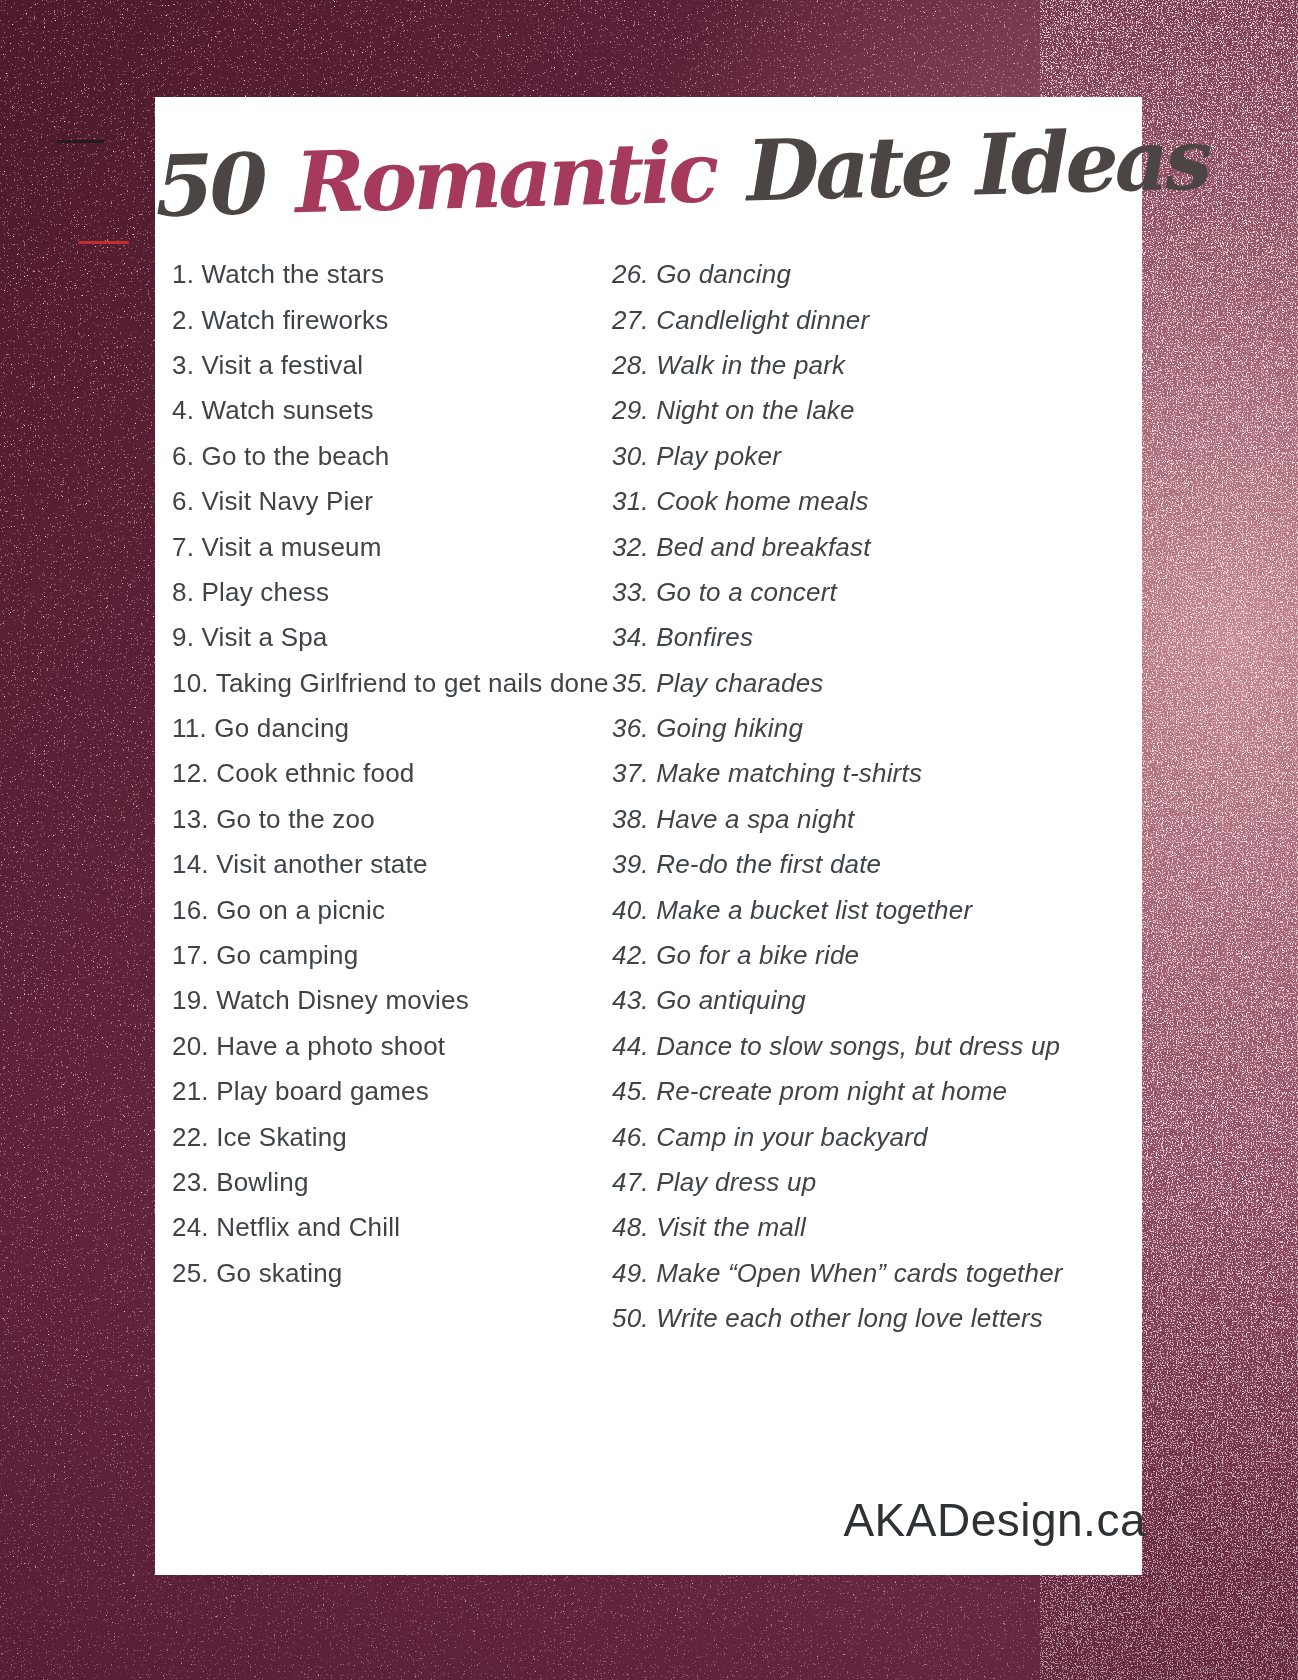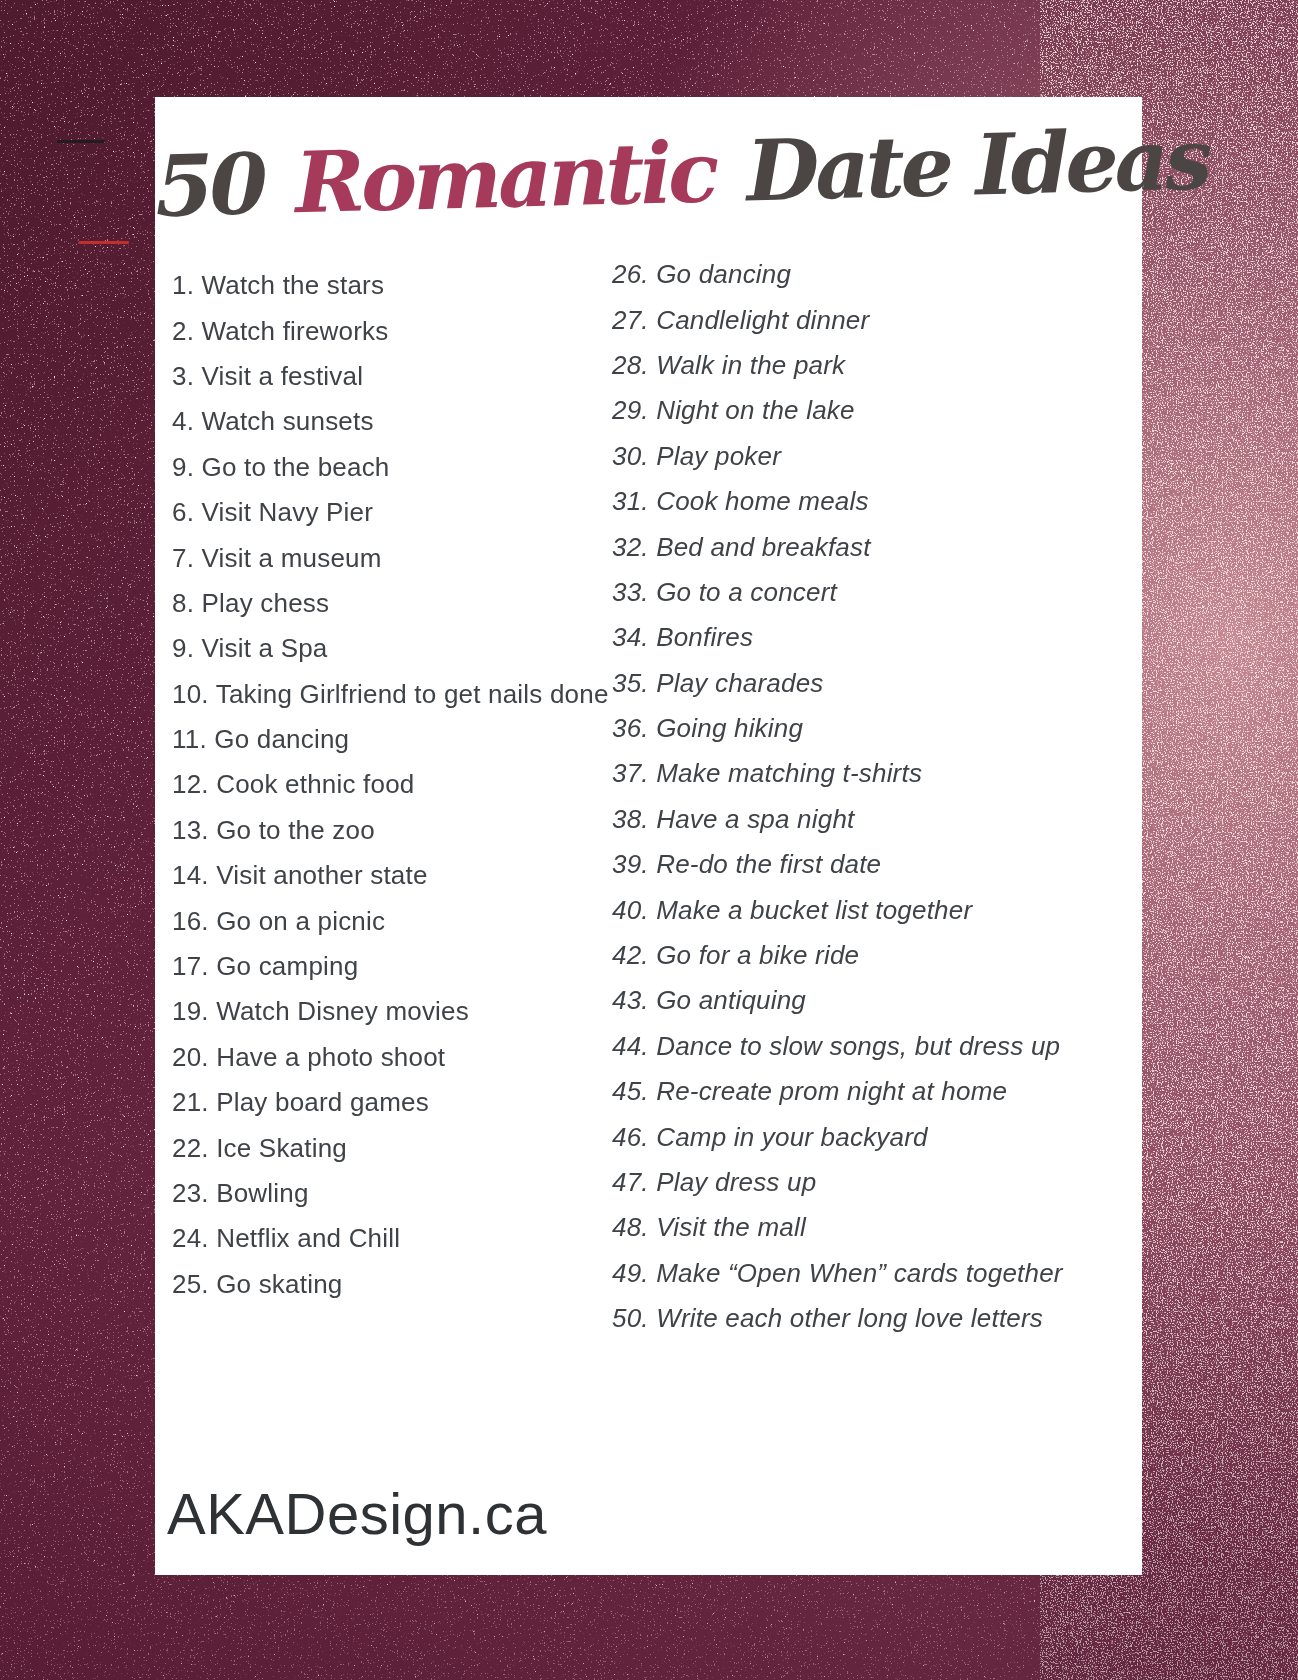--- a/index.html
+++ b/index.html
@@ -55,40 +55,40 @@
   }
   .title-row .t-gray  { color: var(--title-gray, #4b4644); }
   .title-row .t-berry { color: var(--accent, #a53a5b); padding: 0 6px; }
 
   .columns {
     display: flex;
     margin-top: 26px;
     padding-left: 17px;
   }
   .col { display: flex; flex-direction: column; }
-  .col.left  { width: 440px; margin-top: 11px; }
+  .col.left  { width: 440px; }
   .col.right { width: 520px; font-style: italic; }
   .item {
     height: 45.4px;
     display: flex;
     align-items: center;
     font-size: 26px;
     font-weight: 300;
     letter-spacing: 0.2px;
     color: var(--list-text, #3f4347);
     white-space: nowrap;
   }
 
   .footer {
     position: absolute;
     bottom: 28px;
-    left: 12px;
+    left: 4px;
     width: 100%;
-    text-align: left;
-    font-size: 58px;
+    text-align: right;
+    font-size: 46px;
     font-weight: 300;
     letter-spacing: 0.5px;
     color: #2e3235;
   }
 </style>
 </head>
 <body>
 
 <div class="stage">
 
@@ -139,21 +139,21 @@
       <span class="t-berry">Romantic</span>
       <span class="t-gray">Date Ideas</span>
     </div>
 
     <div class="columns">
       <div class="col left">
           <div class="item">1. Watch the stars</div>
           <div class="item">2. Watch fireworks</div>
           <div class="item">3. Visit a festival</div>
           <div class="item">4. Watch sunsets</div>
-          <div class="item">9. Go to the beach</div>
+          <div class="item">6. Go to the beach</div>
           <div class="item">6. Visit Navy Pier</div>
           <div class="item">7. Visit a museum</div>
           <div class="item">8. Play chess</div>
           <div class="item">9. Visit a Spa</div>
           <div class="item">10. Taking Girlfriend to get nails done</div>
           <div class="item">11. Go dancing</div>
           <div class="item">12. Cook ethnic food</div>
           <div class="item">13. Go to the zoo</div>
           <div class="item">14. Visit another state</div>
           <div class="item">16. Go on a picnic</div>

